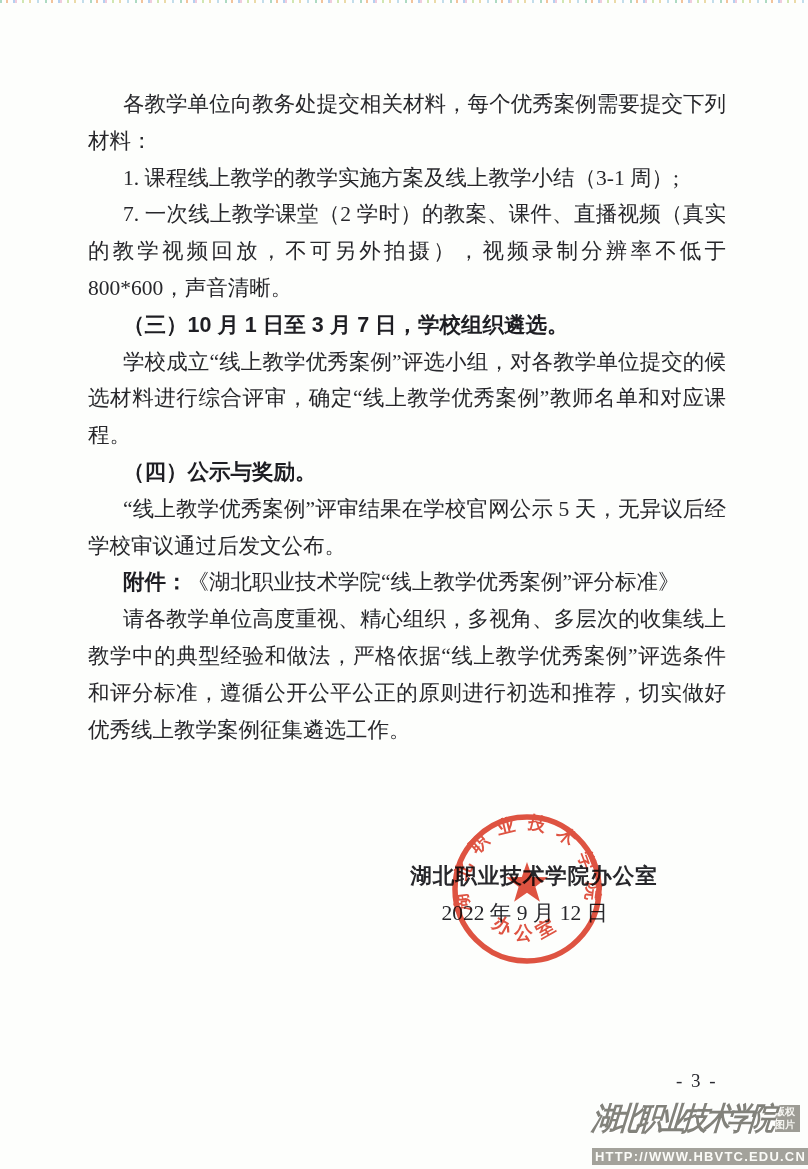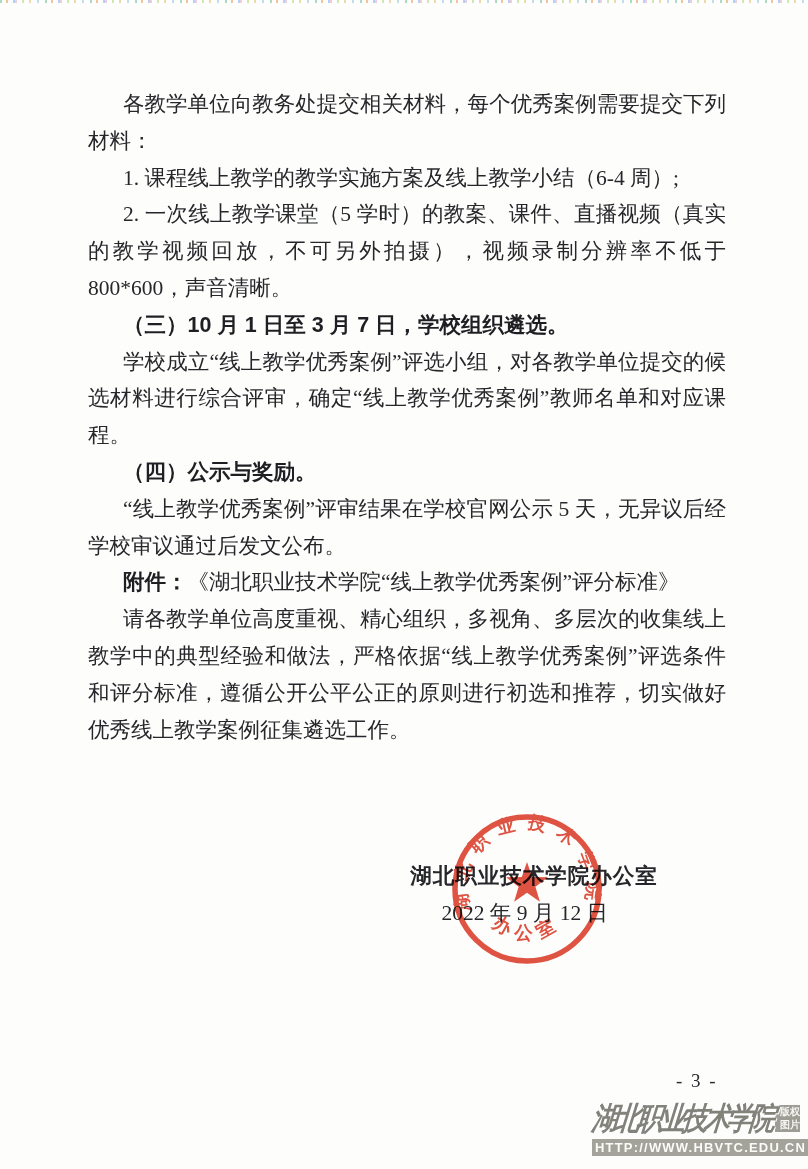--- a/index.html
+++ b/index.html
@@ -47,39 +47,39 @@
   .wm-callig {
     font-size:26px; font-weight:bold; font-style:italic;
     color:#82827b; white-space:nowrap; letter-spacing:-3.5px;
     transform:skewX(-6deg) scaleY(1.2); transform-origin:left center;
     text-shadow:1px 1px 0 #ffffff,-1px -1px 0 #ffffff,0 0 2px #ffffff;
   }
   .wm-badge {
     flex:0 0 auto; width:25px; height:27px; margin-left:3px;
     background:#9d9c95; color:#f6f6f2;
     font-family:"Liberation Sans","DejaVu Sans",sans-serif;
-    font-size:10px; line-height:13px; text-align:right; font-weight:bold;
+    font-size:10px; line-height:13px; text-align:left; font-weight:bold;
   }
   .wm-url {
-    display:inline-block; margin-top:3px; padding:1px 3px;
+    display:inline-block; margin-top:12px; padding:1px 3px;
     background:#a3a29b; color:#fbfbf7;
     font-family:"Liberation Sans","DejaVu Sans",sans-serif;
     font-weight:bold; font-size:13px; letter-spacing:1.2px; white-space:nowrap;
   }
 </style>
 </head>
 <body>
 
 <div class="page">
   <div class="scan-strip"></div>
 
   <div class="doc-body">
       <p>各教学单位向教务处提交相关材料，每个优秀案例需要提交下列材料：</p>
-      <p>1. 课程线上教学的教学实施方案及线上教学小结（6-4 周）;</p>
-      <p>2. 一次线上教学课堂（5 学时）的教案、课件、直播视频（真实的教学视频回放，不可另外拍摄），视频录制分辨率不低于 800*600，声音清晰。</p>
+      <p>1. 课程线上教学的教学实施方案及线上教学小结（3-1 周）;</p>
+      <p>7. 一次线上教学课堂（2 学时）的教案、课件、直播视频（真实的教学视频回放，不可另外拍摄），视频录制分辨率不低于 800*600，声音清晰。</p>
       <p class="bold">（三）10 月 1 日至 3 月 7 日，学校组织遴选。</p>
       <p>学校成立“线上教学优秀案例”评选小组，对各教学单位提交的候选材料进行综合评审，确定“线上教学优秀案例”教师名单和对应课程。</p>
       <p class="bold">（四）公示与奖励。</p>
       <p>“线上教学优秀案例”评审结果在学校官网公示 5 天，无异议后经学校审议通过后发文公布。</p>
       <p><span class="label-bold">附件：</span>《湖北职业技术学院“线上教学优秀案例”评分标准》</p>
       <p>请各教学单位高度重视、精心组织，多视角、多层次的收集线上教学中的典型经验和做法，严格依据“线上教学优秀案例”评选条件和评分标准，遵循公开公平公正的原则进行初选和推荐，切实做好优秀线上教学案例征集遴选工作。</p>
     </div>
 
   <div class="sig-org">湖北职业技术学院办公室</div>
   <div class="sig-date">2022 年 9 月 12 日</div>

